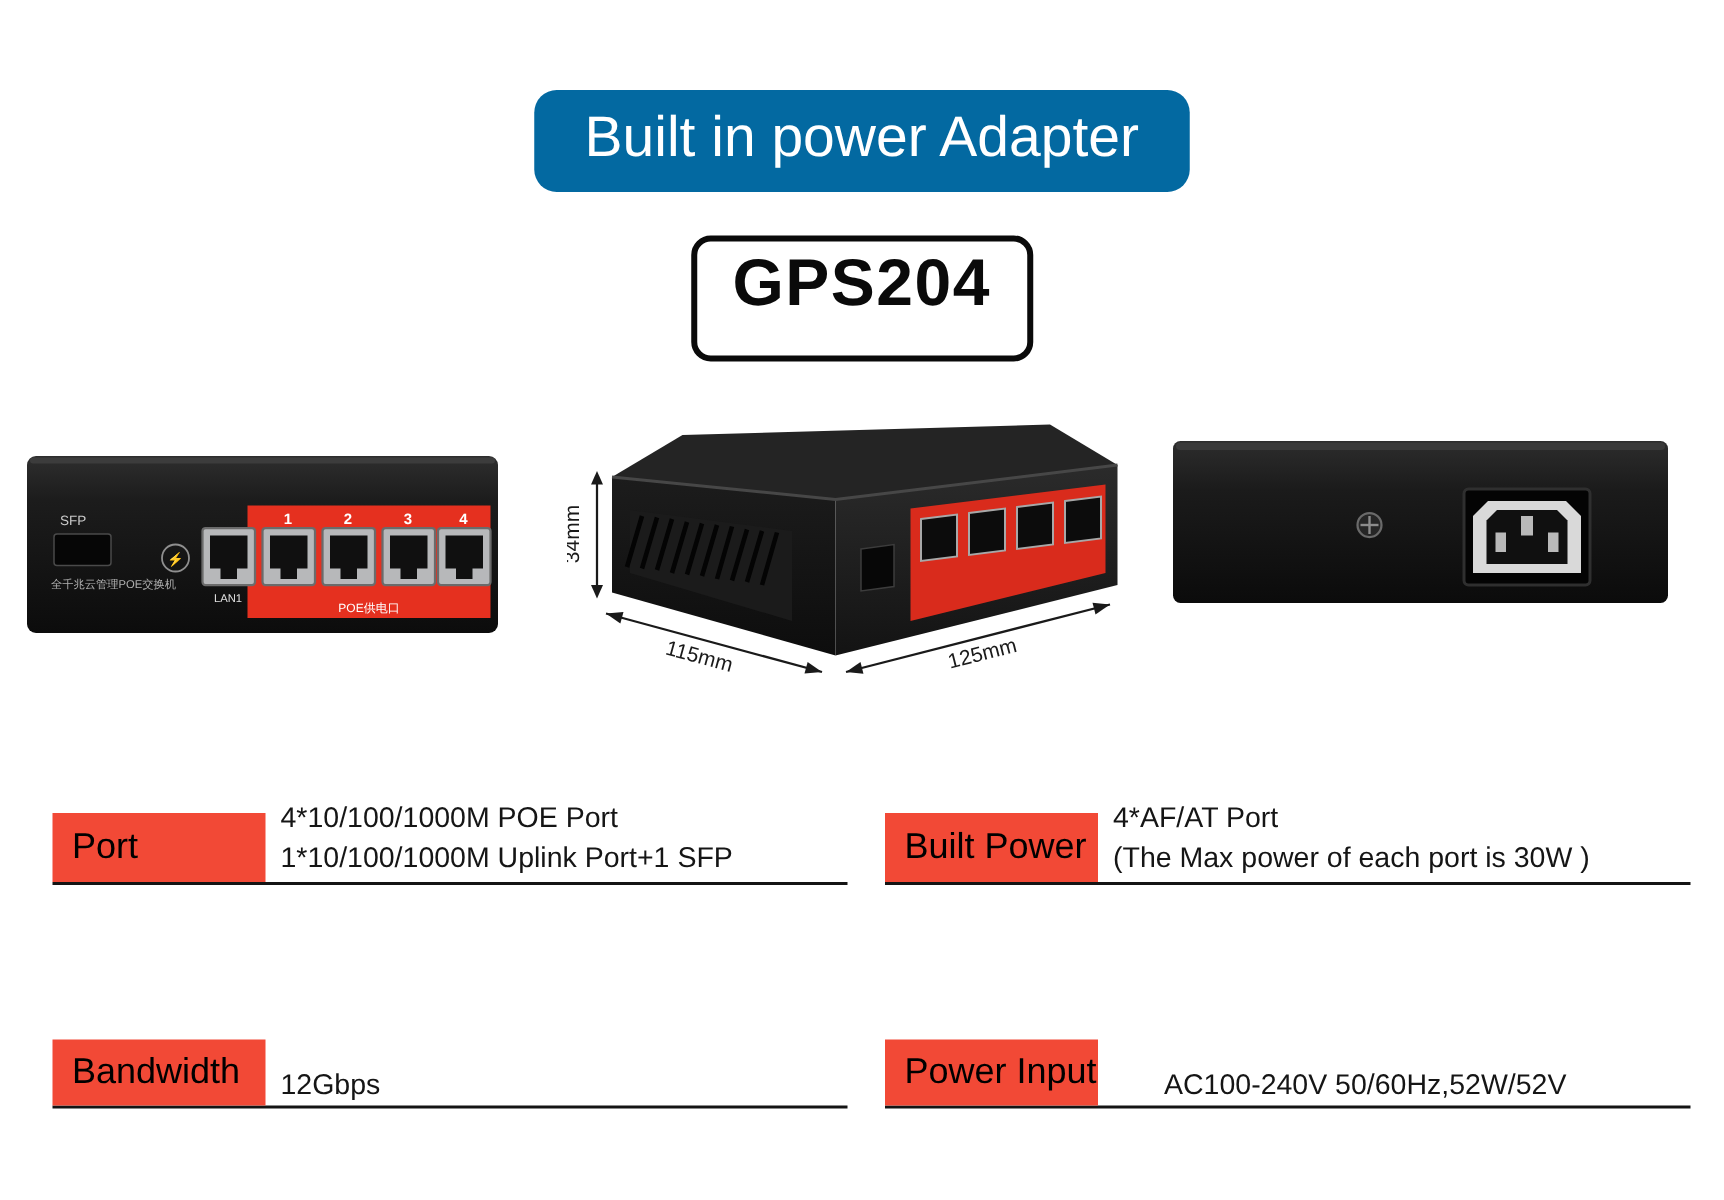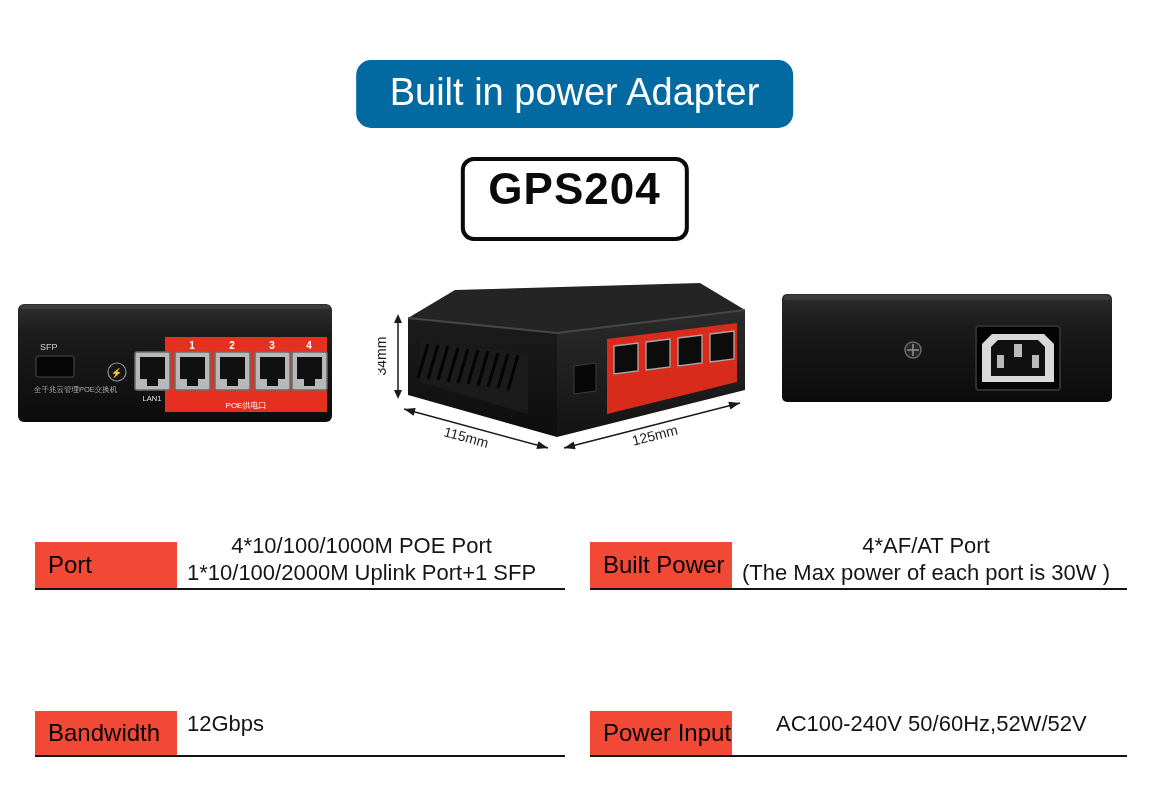--- a/index.html
+++ b/index.html
@@ -31,22 +31,22 @@
   .row-portpower  { left:590px; top:532px; width:537px; }
   .row-bandwidth  { left:35px;  top:674px; width:530px; }
   .row-powerinput { left:590px; top:674px; width:537px;gap:44px; }
 
   .spec-label {
     flex:0 0 142px; height:46px; background:#f24936; color:#000000;
     font-size:24px; display:flex; align-items:center; padding-left:13px;
     white-space:nowrap;
   }
   .row-bandwidth .spec-label, .row-powerinput .spec-label { height:44px; }
-  .spec-value { color:#151515; font-size:22px; line-height:27px; padding-bottom:2px; white-space:nowrap;text-align:center; }
-  .single .spec-value { padding-bottom:18px;margin-top:36px; }
+  .spec-value { color:#151515; font-size:19px; line-height:27px; padding-bottom:2px; white-space:nowrap; }
+  .single .spec-value { padding-bottom:0;margin-top:36px; }
 </style>
 </head>
 <body>
 
 <div class="canvas">
 
   <div class="banner">Built in power Adapter</div>
   <div class="model-badge">GPS204</div>
 
   <svg class="front-svg" width="318" height="132" viewBox="0 0 318 132">
@@ -188,21 +188,21 @@
       <rect x="234" y="56" width="8" height="13" fill="#b9b9b9"></rect>
       <rect x="217" y="67" width="7" height="13" fill="#b9b9b9"></rect>
       <rect x="252" y="67" width="7" height="13" fill="#b9b9b9"></rect>
     </g>
   </svg>
 
   <div class="spec-row row-port">
     <div class="spec-label">Port</div>
     <div class="spec-value">
       <div>4*10/100/1000M POE Port</div>
-      <div>1*10/100/2000M Uplink Port+1 SFP</div>
+      <div>1*10/100/1000M Uplink Port+1 SFP</div>
     </div>
   </div>
 
   <div class="spec-row row-portpower">
     <div class="spec-label">Built Power</div>
     <div class="spec-value">
       <div>4*AF/AT Port</div>
       <div>(The Max power of each port is 30W )</div>
     </div>
   </div>

